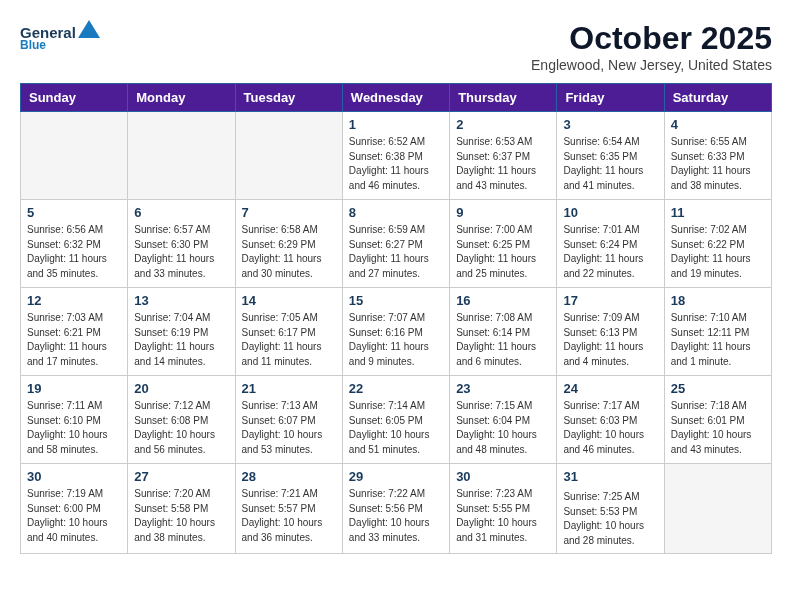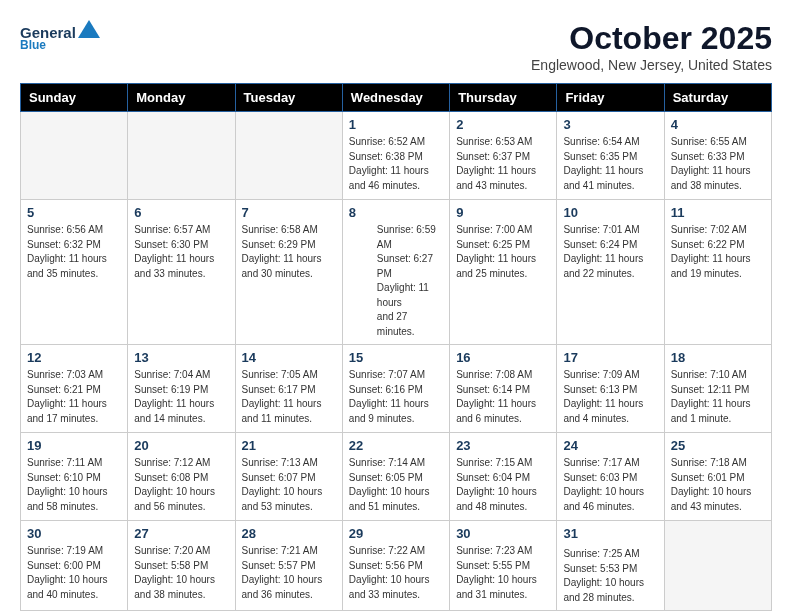--- a/index.html
+++ b/index.html
@@ -35,21 +35,21 @@
     .location {
       font-size: 14px;
       color: #444;
     }
     .calendar {
       width: 100%;
       border-collapse: collapse;
       border: 1px solid #ccc;
     }
     .calendar th {
-      background: #000000;
+      background: #4c1d95;
       color: #fff;
       text-align: left;
       padding: 6px 8px;
       font-size: 13px;
       font-weight: bold;
       border: 1px solid #2560a0;
     }
     .calendar td {
       border: 1px solid #ccc;
       vertical-align: top;
@@ -161,21 +161,21 @@
         </td>
         <td>
           <div class="day-number">7</div>
           <div class="day-info" style="white-space: pre-line;">Sunrise: 6:58 AM
 Sunset: 6:29 PM
 Daylight: 11 hours
 and 30 minutes.</div>
         </td>
         <td>
           <div class="day-number">8</div>
-          <div class="day-info" style="white-space: pre-line; margin-left: 28px;">Sunrise: 6:59 AM
+          <div class="day-info" style="white-space: pre-line;">Sunrise: 6:59 AM
 Sunset: 6:27 PM
 Daylight: 11 hours
 and 27 minutes.</div>
         </td>
         <td>
           <div class="day-number">9</div>
           <div class="day-info" style="white-space: pre-line;">Sunrise: 7:00 AM
 Sunset: 6:25 PM
 Daylight: 11 hours
 and 25 minutes.</div>

